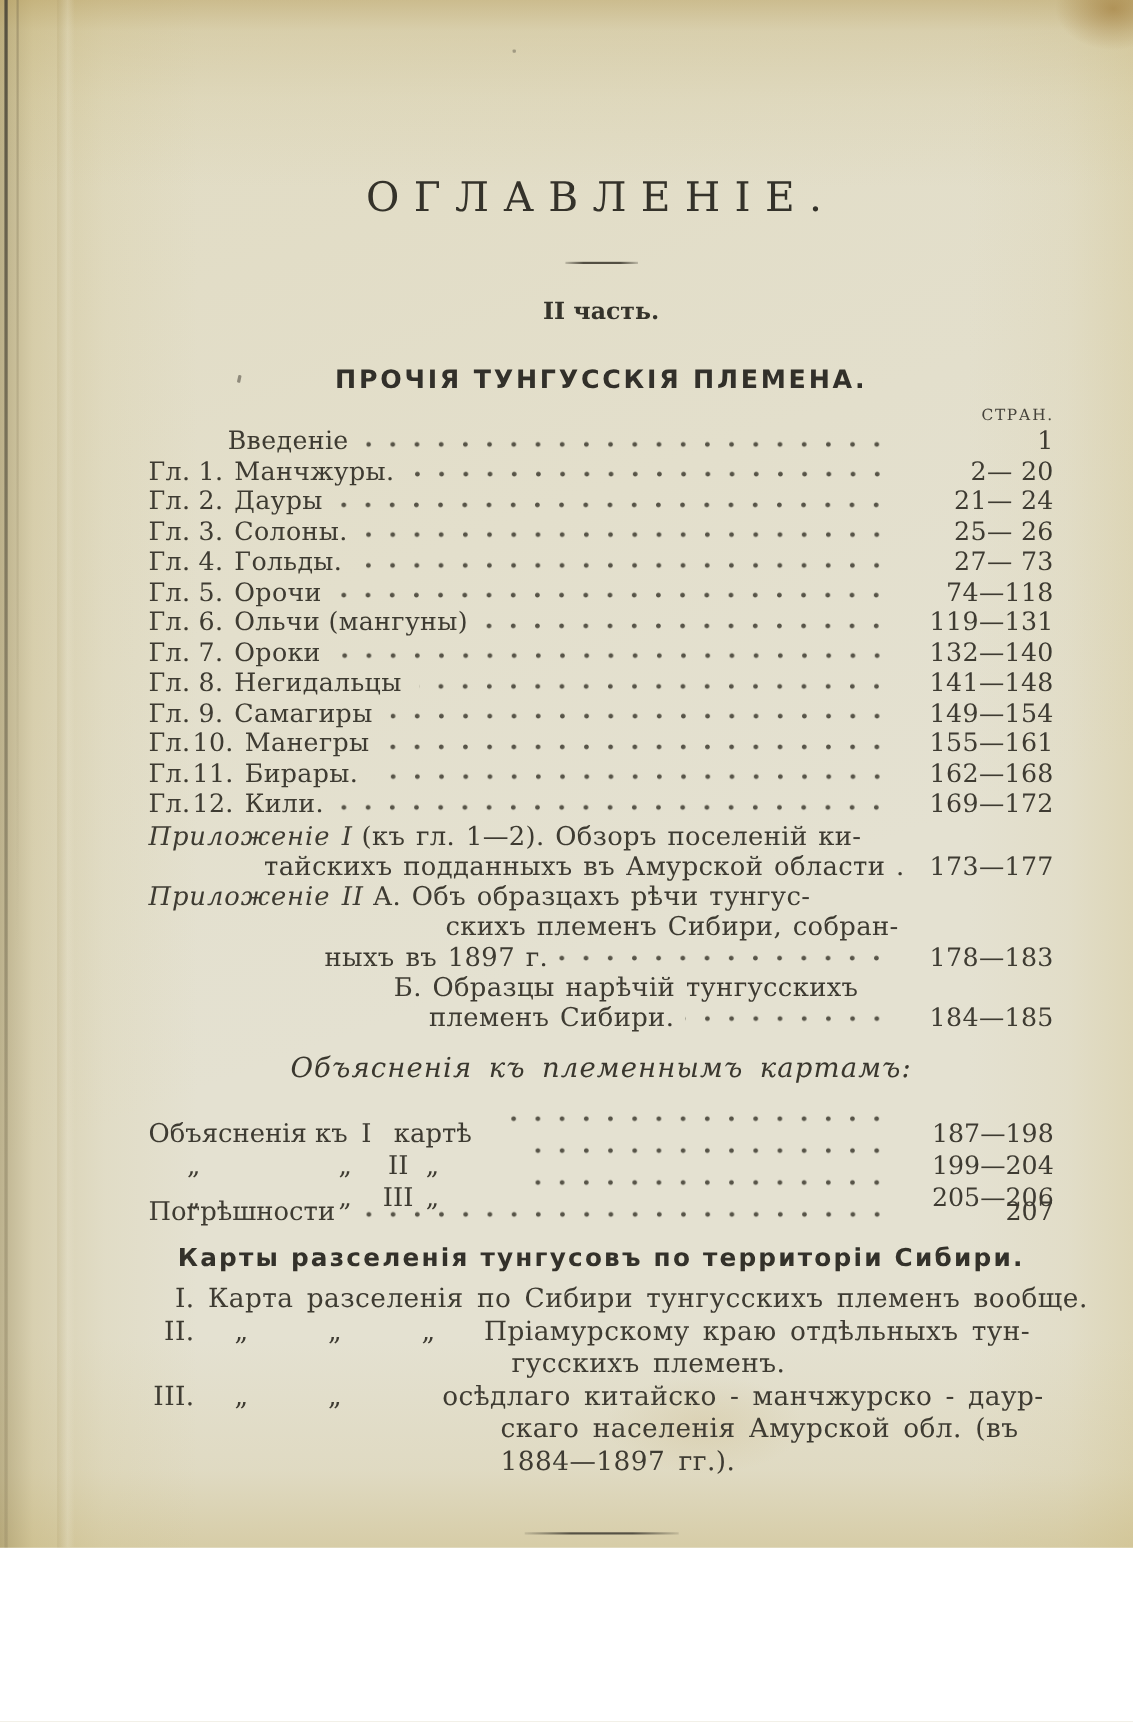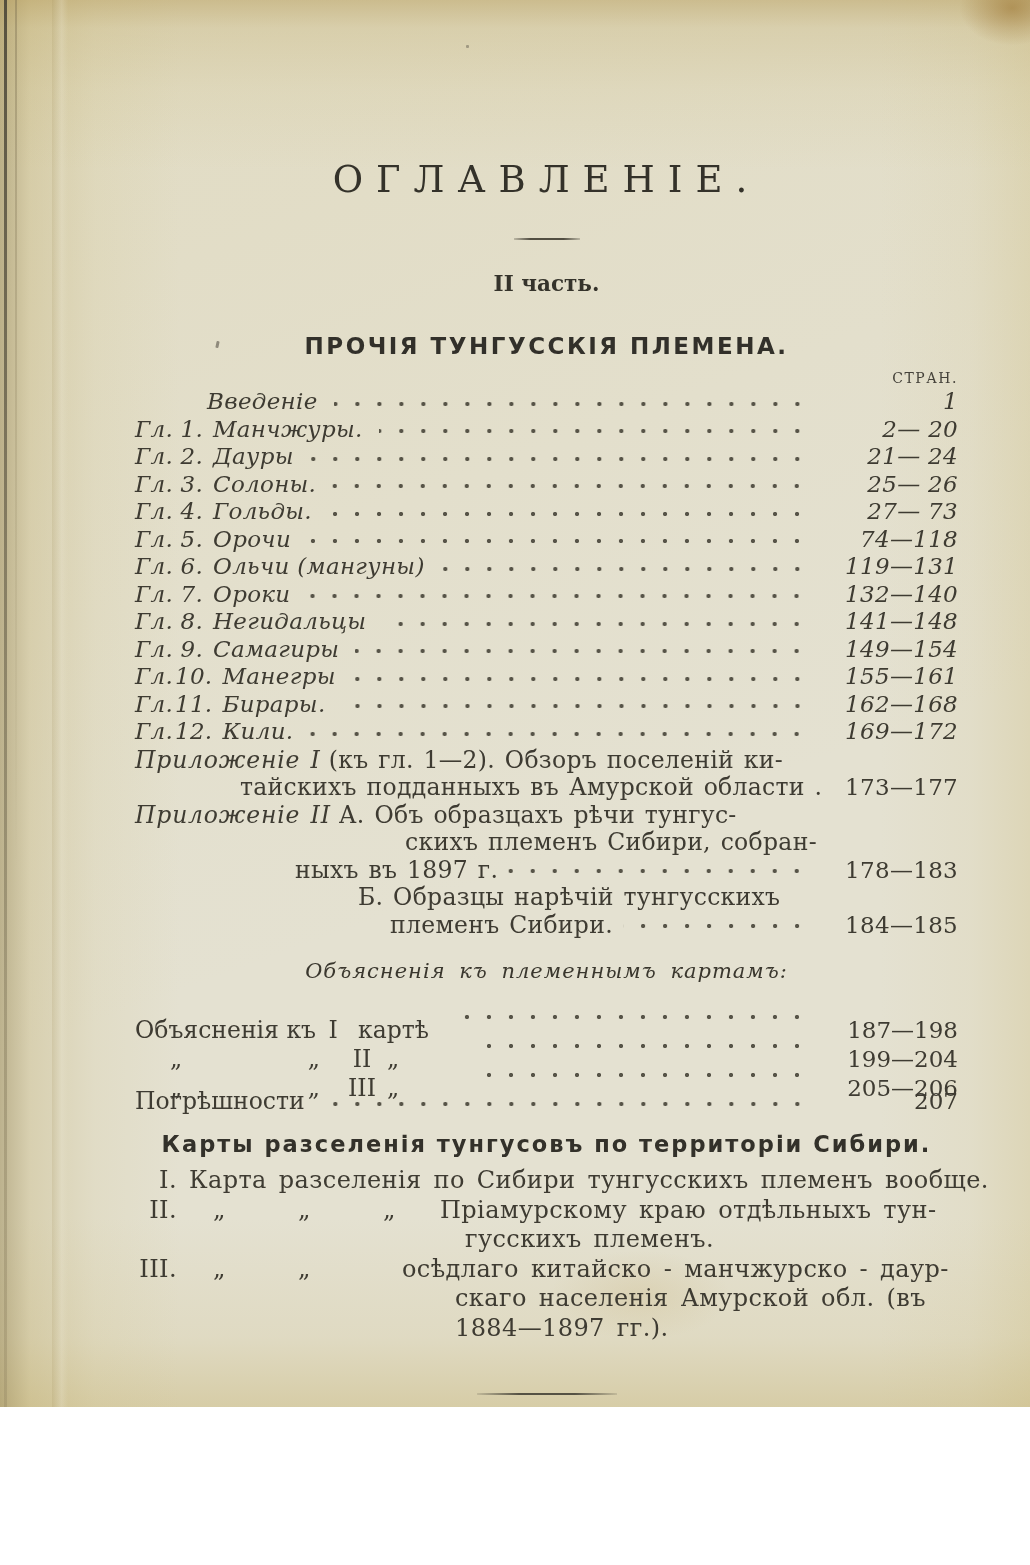--- a/index.html
+++ b/index.html
@@ -26,37 +26,37 @@
   .content{position:relative;padding:0 72px 0 135px;}
 
   .title{margin-top:160px;text-align:center;font-size:37px;line-height:40px;letter-spacing:13px;color:#34322a;}
   .rule1{width:66px;height:2px;margin:38px auto 0;background:linear-gradient(to right,rgba(70,66,54,0.25),#524e42 25%,#524e42 75%,rgba(70,66,54,0.25));}
   .part{margin-top:32px;text-align:center;font-size:21.5px;line-height:24px;font-weight:bold;color:#35332b;}
   .section{margin-top:36px;text-align:center;font-size:23px;line-height:28px;font-weight:bold;
     font-family:"DejaVu Sans", sans-serif;letter-spacing:2.5px;color:#32302a;}
   .strah{margin-top:10px;text-align:right;font-size:14px;line-height:16px;letter-spacing:1.5px;color:#45423a;}
 
   .toc{margin-top:2px;}
-  .trow{display:flex;align-items:baseline;height:27.5px;font-size:23px;letter-spacing:0.3px;font-style:italic;}
+  .trow{display:flex;align-items:baseline;height:27.5px;font-size:23px;letter-spacing:0.3px;}
   .c-pre{flex:0 0 40px;}
   .c-num{flex:0 0 28px;text-align:right;}
   .c-gap{flex:0 0 10px;}
   .c-indent{flex:0 0 72px;}
   .c-label{white-space:nowrap;padding-right:6px;}
   .leader{flex:1 1 auto;height:12px;align-self:center;margin:4px 14px 0 10px;
     background-image:radial-gradient(circle at 3px 6px, rgba(62,59,48,0.85) 1.7px, rgba(62,59,48,0) 2.5px);
     background-size:22px 12px;background-repeat:repeat-x;background-position:right center;}
   .spacer{flex:1 1 auto;}
   .c-pages{flex:0 0 128px;text-align:right;white-space:pre;font-size:23px;}
 
   .appdx{margin-top:0;}
   .arow{display:flex;align-items:baseline;height:27.5px;font-size:23.5px;letter-spacing:0.3px;word-spacing:2px;white-space:nowrap;}
   .ital{font-style:italic;margin-right:8px;letter-spacing:0.8px;}
 
-  .expl-head{margin-top:18px;text-align:center;font-style:italic;font-size:21px;line-height:30px;letter-spacing:1px;color:#3a372e;word-spacing:6px;}
+  .expl-head{margin-top:18px;text-align:center;font-style:italic;font-size:25px;line-height:30px;letter-spacing:1px;color:#3a372e;word-spacing:6px;}
   .expl{margin-top:14px;}
   .erow{display:flex;align-items:baseline;height:29px;font-size:23.5px;}
   .e-c1{flex:0 0 150px;white-space:nowrap;margin-top:16px;}
   .ditto-pair{display:flex;justify-content:space-between;padding:0 25px 0 35px;}
   .e-c2{flex:0 0 34px;text-align:center;}
   .e-c3{flex:0 0 85px;padding-left:8px;}
 
   .maps-head{margin-top:14px;text-align:center;font-size:22.5px;line-height:28px;font-weight:bold;
     font-family:"DejaVu Sans", sans-serif;letter-spacing:2px;color:#33312a;}
   .maps{margin-top:8px;}

